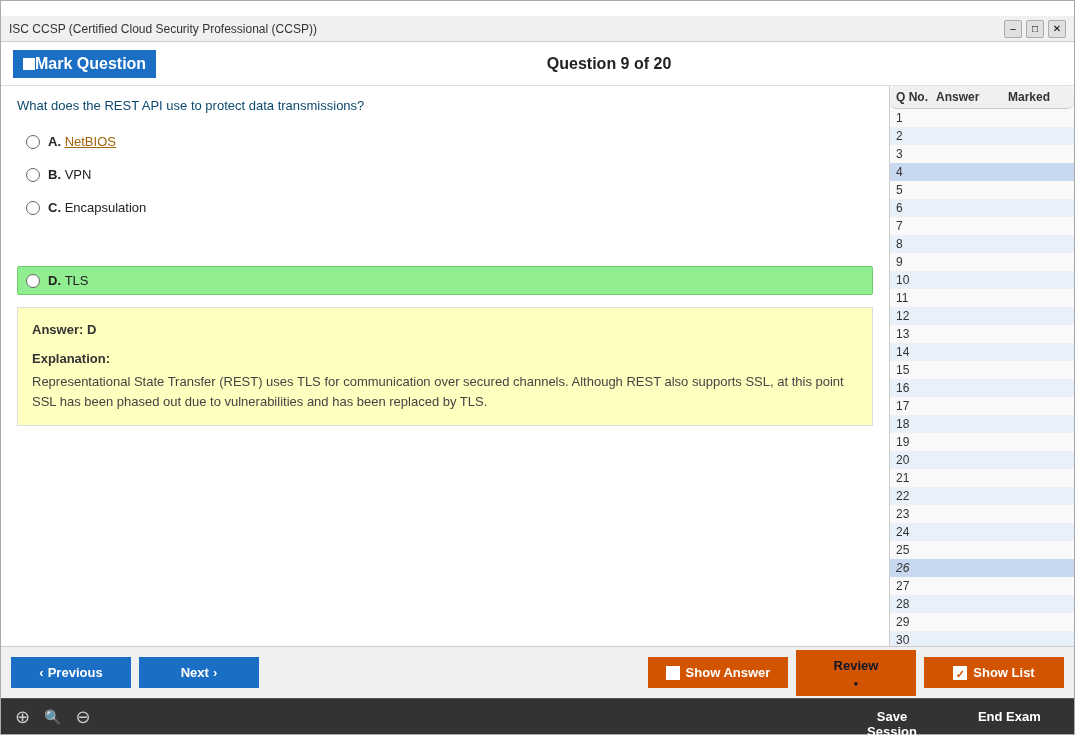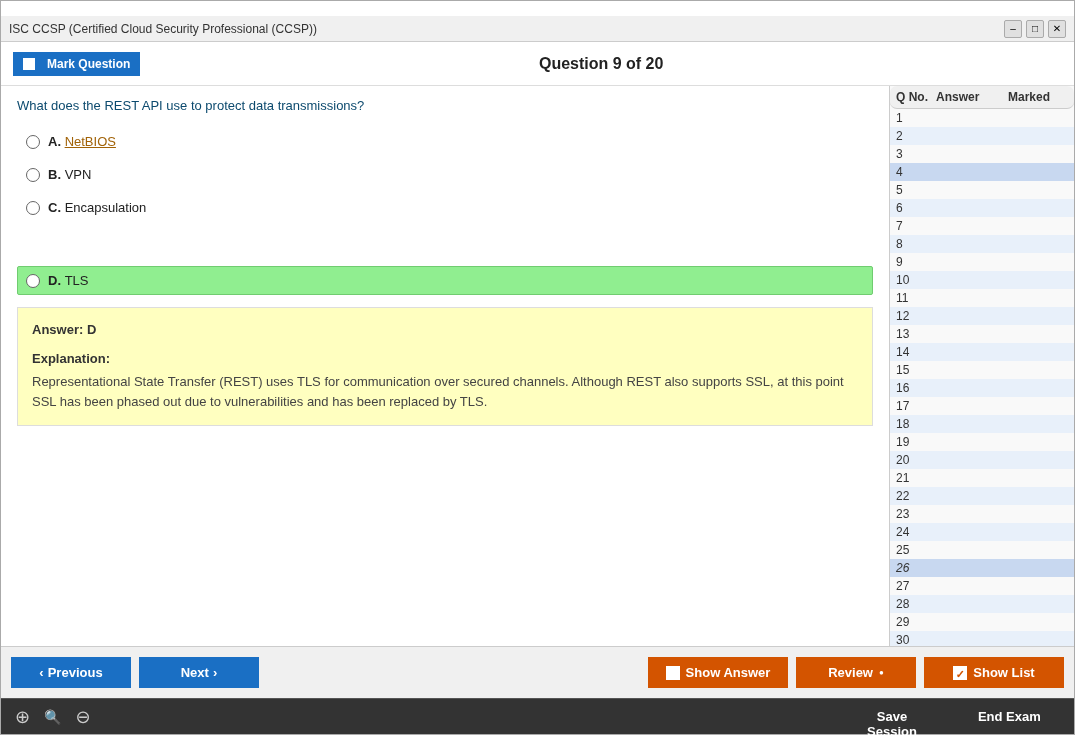--- a/index.html
+++ b/index.html
@@ -6,21 +6,21 @@
     body { font-family: Arial, sans-serif; font-size: 13px; background: #f0f0f0; }
     
     .window { width: 1075px; height: 735px; background: #fff; border: 1px solid #aaa; display: flex; flex-direction: column; }
     
     .title-bar { background: #f0f0f0; border-bottom: 1px solid #ccc; padding: 4px 8px; display: flex; align-items: center; justify-content: space-between; height: 26px; margin-top: 15px; }
     .title-bar-left { color: #333; font-size: 12px; }
     .title-bar-controls { display: flex; gap: 4px; }
     .title-bar-btn { width: 18px; height: 18px; background: #e0e0e0; border: 1px solid #aaa; border-radius: 2px; cursor: pointer; font-size: 10px; display: flex; align-items: center; justify-content: center; }
     
     .toolbar { background: #fff; border-bottom: 1px solid #ddd; padding: 6px 12px; display: flex; align-items: center; height: 44px; }
-    .mark-question-btn { background: #1a6fc4; color: #fff; border: none; padding: 5px 10px; cursor: pointer; font-size: 12px; font-weight: bold; display: flex; align-items: center; gap: 12px; }
+    .mark-question-btn { background: #1a6fc4; color: #fff; border: none; padding: 5px 10px; cursor: pointer; font-size: 16px; font-weight: bold; display: flex; align-items: center; gap: 0; }
     .question-title { flex: 1; text-align: center; font-size: 16px; font-weight: bold; color: #222; }
     
     .main-area { display: flex; flex: 1; overflow: hidden; }
     
     .content { flex: 1; padding: 12px 16px; overflow-y: auto; }
     
     .question-text { font-size: 13px; color: #0c4a6e; margin-bottom: 14px; }
     
     .option { display: flex; align-items: center; gap: 8px; padding: 6px 8px; margin-bottom: 4px; cursor: pointer; border: 1px solid transparent; border-radius: 2px; }
     .option.selected-green { background: #90ee90; border-color: #70cc70; margin-top: 44px; }
@@ -39,21 +39,21 @@
     .sidebar-header { display: grid; grid-template-columns: 40px 1fr 60px; background: #f0f0f0; border-bottom: 1px solid #ccc; padding: 4px 6px; font-size: 12px; font-weight: bold; color: #333; border-radius: 7px; }
     .sidebar-row { display: grid; grid-template-columns: 40px 1fr 60px; padding: 1px 6px; font-size: 12px; color: #333; min-height: 18px; align-items: center; }
     .sidebar-row:nth-child(even) { background: #e8f0fa; }
     .sidebar-row:nth-child(odd) { background: #f9f9f9; }
     
     .bottom-buttons { background: #f0f0f0; border-top: 1px solid #ccc; padding: 6px 10px; display: flex; align-items: center; gap: 8px; height: 52px; }
     .btn-prev { background: #1a6fc4; color: #fff; border: none; padding: 8px 16px; cursor: pointer; font-size: 13px; font-weight: bold; display: flex; align-items: center; gap: 4px; min-width: 120px; justify-content: center; }
     .btn-next { background: #1a6fc4; color: #fff; border: none; padding: 8px 16px; cursor: pointer; font-size: 13px; font-weight: bold; display: flex; align-items: center; gap: 4px; min-width: 120px; justify-content: center; }
     .spacer { flex: 1; }
     .btn-show-answer { background: #d35400; color: #fff; border: none; padding: 8px 16px; cursor: pointer; font-size: 13px; font-weight: bold; display: flex; align-items: center; gap: 6px; min-width: 140px; justify-content: center; }
-    .btn-review { background: #d35400; color: #ffffff; border: none; padding: 8px 16px; cursor: pointer; font-size: 13px; font-weight: bold; display: flex; align-items: center; gap: 6px; min-width: 120px; justify-content: center; }
+    .btn-review { background: #d35400; color: #0f172a; border: none; padding: 8px 16px; cursor: pointer; font-size: 13px; font-weight: bold; display: flex; align-items: center; gap: 6px; min-width: 120px; justify-content: center; flex-direction: column; }
     .btn-show-list { background: #d35400; color: #fff; border: none; padding: 8px 16px; cursor: pointer; font-size: 13px; font-weight: bold; display: flex; align-items: center; gap: 6px; min-width: 140px; justify-content: center; }
     .checkbox-icon { width: 14px; height: 14px; background: #fff; border: 1.5px solid #fff; display: inline-block; }
     .checkbox-icon.checked::after { content: '✓'; color: #d35400; font-size: 11px; line-height: 14px; display: block; text-align: center; }
     .zoom-btn { color: #fff; font-size: 16px; cursor: pointer; background: none; border: none; padding: 0 4px; }
     .zoom-area { background: #333; display: flex; align-items: center; padding: 4px 10px; gap: 6px; }
     .save-session-btn { background: #333; color: #fff; border: none; padding: 6px 20px; cursor: pointer; font-size: 13px; font-weight: bold; flex: 1; }
     .end-exam-btn { background: #333; color: #fff; border: none; padding: 6px 20px; cursor: pointer; font-size: 13px; font-weight: bold; flex: 1; }
     .bottom-action-row { display: flex; background: #333; border-top: 1px solid #555; height: 36px; }
     .bottom-action-row .zoom-area { flex: 0 0 auto; }
     .bottom-action-row .spacer2 { flex: 1; background: #333; }

